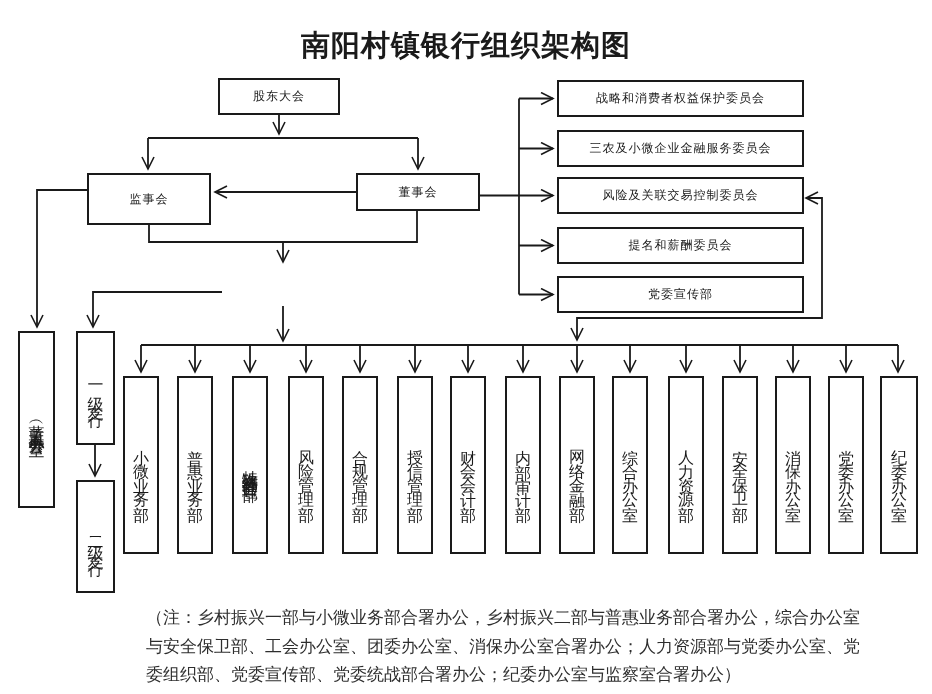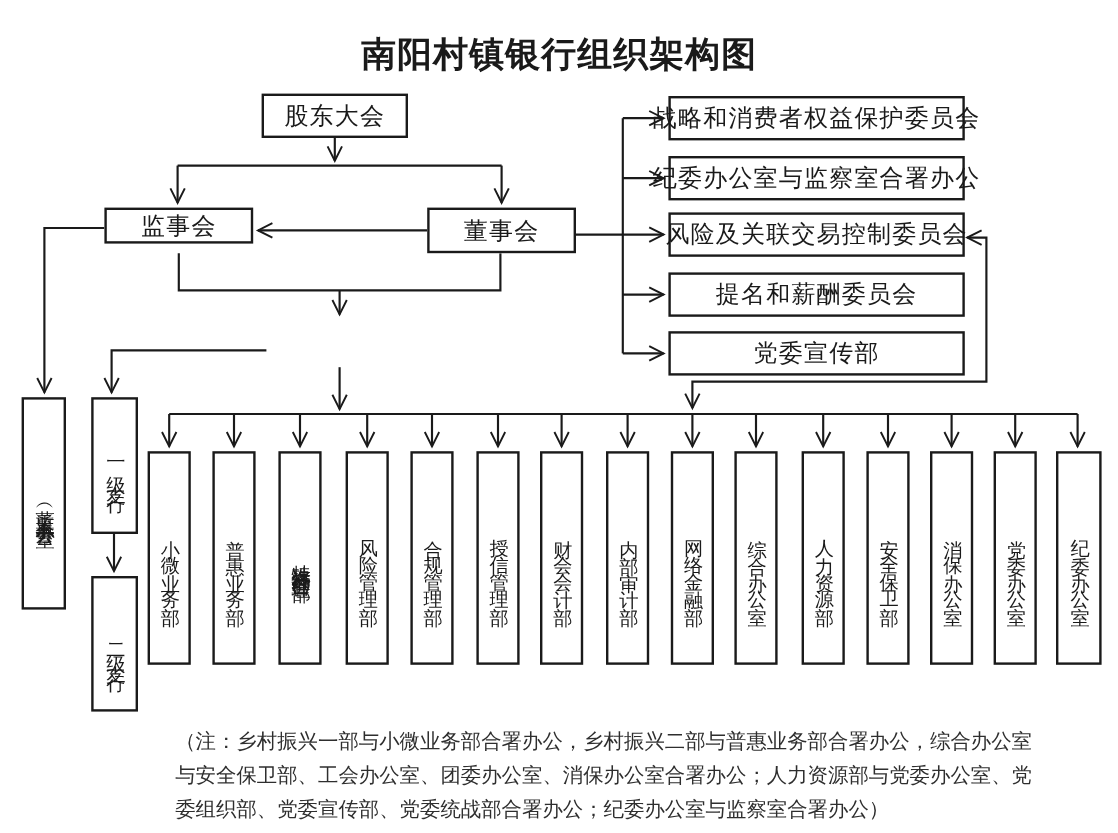--- a/index.html
+++ b/index.html
@@ -9,21 +9,21 @@
   }
   .title{
     position:absolute;left:0;right:0;top:26px;text-align:center;
     font-size:29px;font-weight:bold;letter-spacing:1px;
   }
   svg.wires{position:absolute;left:0;top:0;pointer-events:none;}
   .box{
     position:absolute;box-sizing:border-box;border:2px solid #1a1a1a;background:#ffffff;
     display:flex;align-items:center;justify-content:center;
   }
-  .hbox{font-size:20px;letter-spacing:1px;white-space:nowrap;}
+  .hbox{font-size:12px;letter-spacing:1px;white-space:nowrap;}
   .c{left:557px;width:247px;height:37px;}
   .d{top:376px;width:36px;height:178px;}
   .vtext{writing-mode:vertical-rl;text-orientation:mixed;font-size:16px;line-height:1;}
   .ls14{letter-spacing:14px;margin-bottom:-14px;}
   .ls8{letter-spacing:8px;margin-bottom:-8px;}
   .ls2{letter-spacing:2px;margin-bottom:-2px;}
   .note{
     position:absolute;left:146px;top:604px;font-size:17px;line-height:28.5px;
     color:#2e2e2e;white-space:nowrap;
   }
@@ -83,25 +83,25 @@
       <line x1="519" y1="98.5" x2="553" y2="98.5" marker-end="url(#ah)"></line>
       <line x1="519" y1="148.5" x2="553" y2="148.5" marker-end="url(#ah)"></line>
       <line x1="519" y1="245.5" x2="553" y2="245.5" marker-end="url(#ah)"></line>
       <line x1="519" y1="294.5" x2="553" y2="294.5" marker-end="url(#ah)"></line>
 
       <polyline points="806,198 822,198 822,318 577,318 577,340" marker-start="url(#ah)" marker-end="url(#ah)"></polyline>
     </g>
   </svg>
 
   <div class="box hbox" style="left:218px;top:78px;width:122px;height:37px">股东大会</div>
-  <div class="box hbox" style="left:87px;top:173px;width:124px;height:30px">监事会</div>
+  <div class="box hbox" style="left:87px;top:173px;width:124px;height:52px">监事会</div>
   <div class="box hbox" style="left:356px;top:173px;width:124px;height:38px">董事会</div>
 
   <div class="box hbox c" style="top:80px">战略和消费者权益保护委员会</div>
-  <div class="box hbox c" style="top:130px">纪委办公室与监察室合署办公</div>
+  <div class="box hbox c" style="top:130px">三农及小微企业金融服务委员会</div>
   <div class="box hbox c" style="top:177px">风险及关联交易控制委员会</div>
   <div class="box hbox c" style="top:227px">提名和薪酬委员会</div>
   <div class="box hbox c" style="top:276px">党委宣传部</div>
 
   <div class="box" style="left:18px;top:331px;width:37px;height:177px">
     <span class="vtext ls2">董（监）事会办公室</span>
   </div>
   <div class="box" style="left:76px;top:331px;width:39px;height:114px">
     <span class="vtext ls8">一级支行</span>
   </div>

